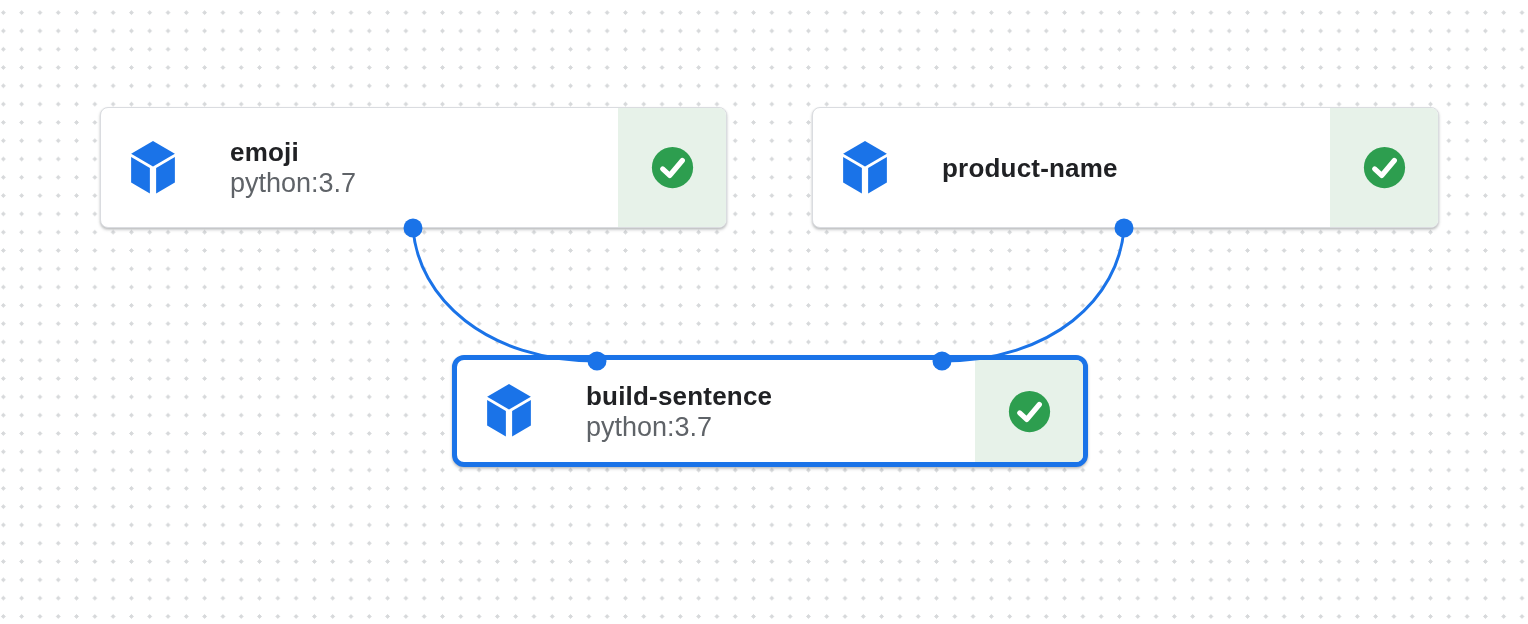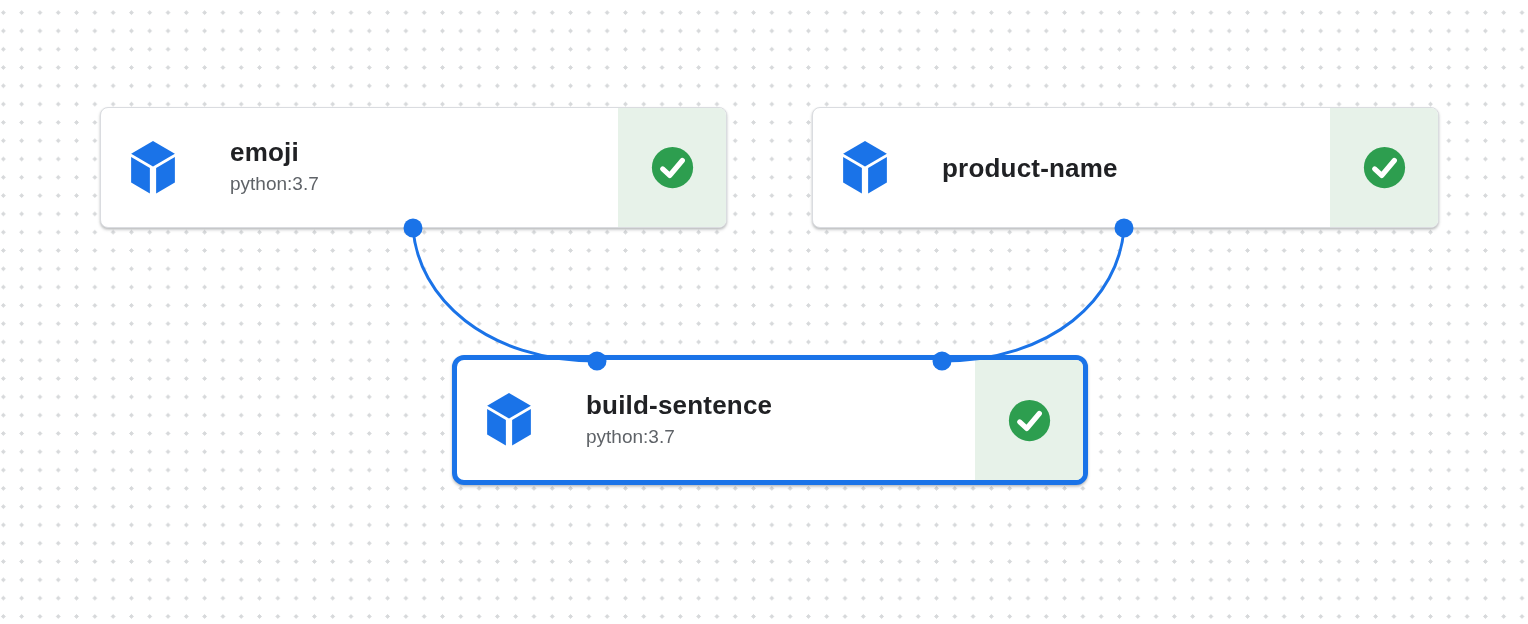--- a/index.html
+++ b/index.html
@@ -54,21 +54,21 @@
   }
   .node-title {
     font-size: 26px;
     line-height: 32px;
     font-weight: 700;
     color: #202124;
     letter-spacing: 0.2px;
     white-space: nowrap;
   }
   .node-subtitle {
-    font-size: 19px;
+    font-size: 27px;
     line-height: 31px;
     font-weight: 400;
     color: #5f6368;
     white-space: nowrap;
   }
   .status-panel {
     flex: 0 0 108px;
     background: #e7f2e9;
     border-radius: 0 7px 7px 0;
     display: flex;
@@ -128,21 +128,21 @@
       </div>
     </div>
     <div class="status-panel">
       <svg class="check-icon" viewBox="0 0 48 48" xmlns="http://www.w3.org/2000/svg">
         <circle cx="24" cy="24" r="22" fill="#2d9e4f"></circle>
         <path d="M13.5 25.5 L21 32.5 L34.5 16.5" fill="none" stroke="#ffffff" stroke-width="5.5" stroke-linecap="round" stroke-linejoin="round"></path>
       </svg>
     </div>
   </div>
 
-  <div class="node selected" style="left:452px; top:355px; width:636px; height:130px;">
+  <div class="node selected" style="left:452px; top:355px; width:636px; height:112px;">
     <div class="node-body">
       <svg class="cube-icon" viewBox="0 0 96 110" xmlns="http://www.w3.org/2000/svg">
         <path d="M48 3 L90 27.5 L48 52 L6 27.5 Z" fill="#1a73e8"></path>
         <path d="M6 34 L42 55 L42 104 L6 83 Z" fill="#1a73e8"></path>
         <path d="M90 34 L54 55 L54 104 L90 83 Z" fill="#1a73e8"></path>
       </svg>
       <div class="node-text">
         <div class="node-title">build-sentence</div>
         <div class="node-subtitle">python:3.7</div>
       </div>

